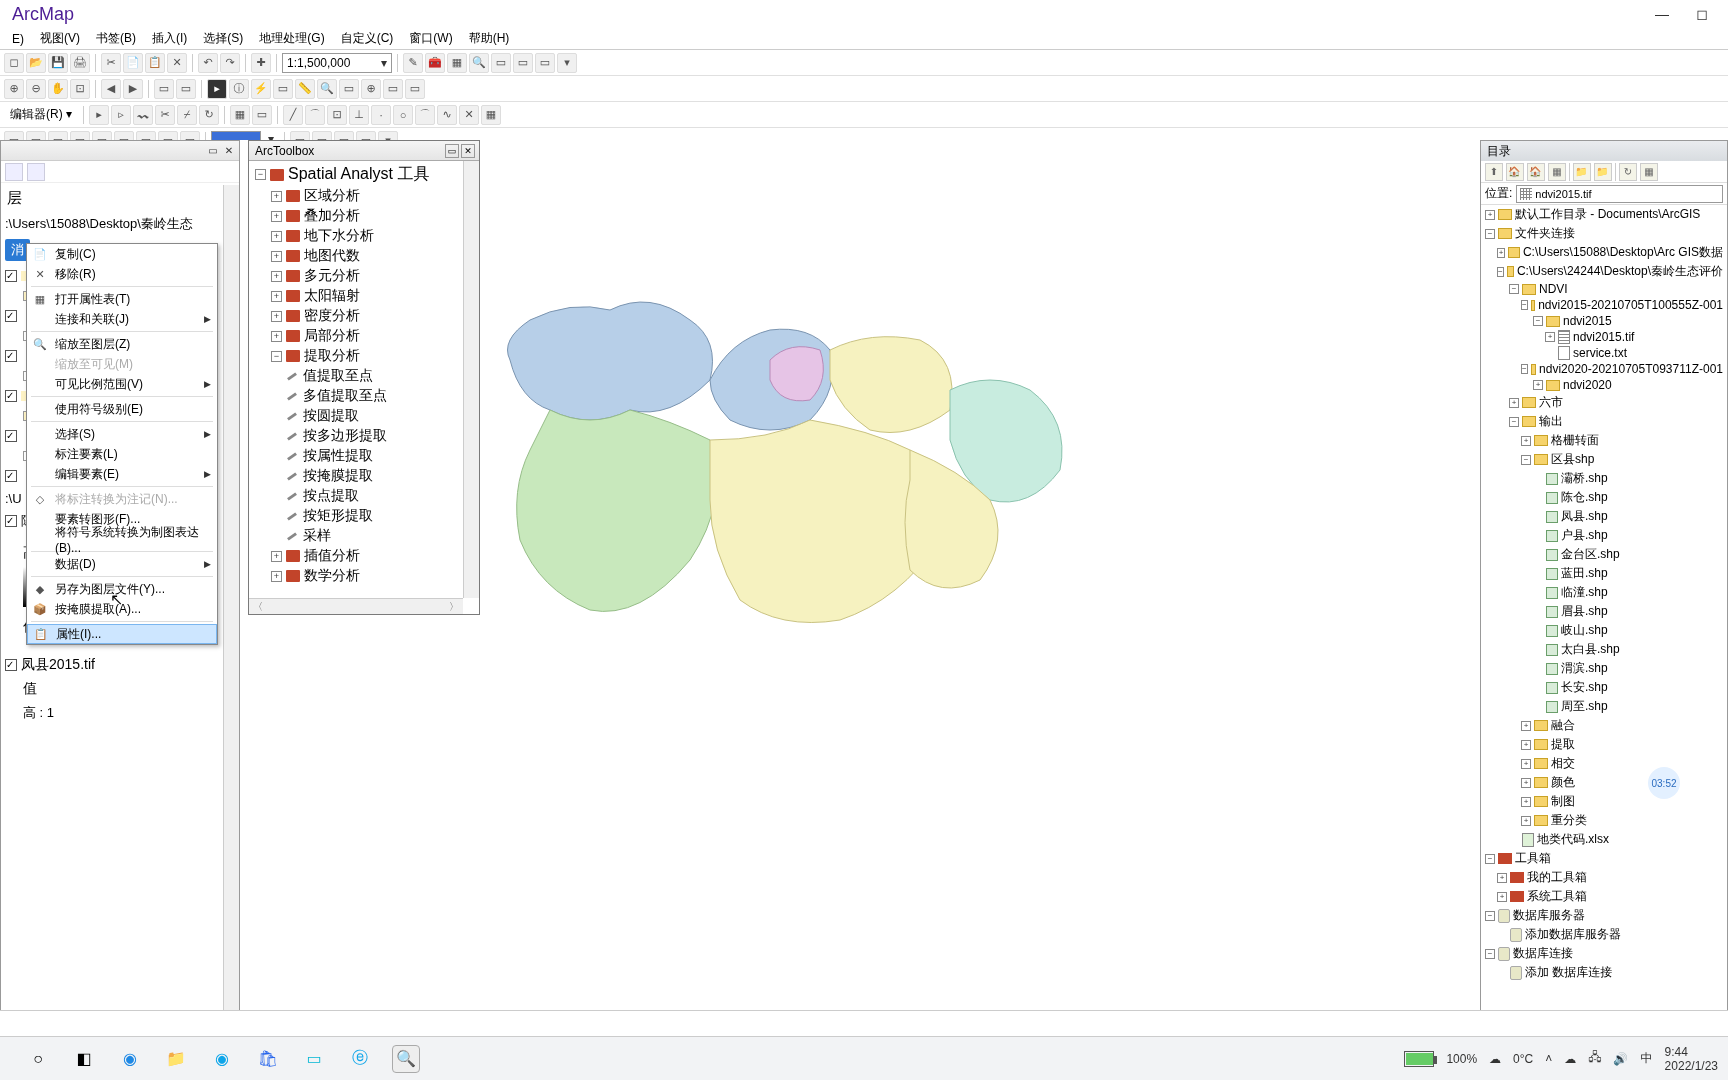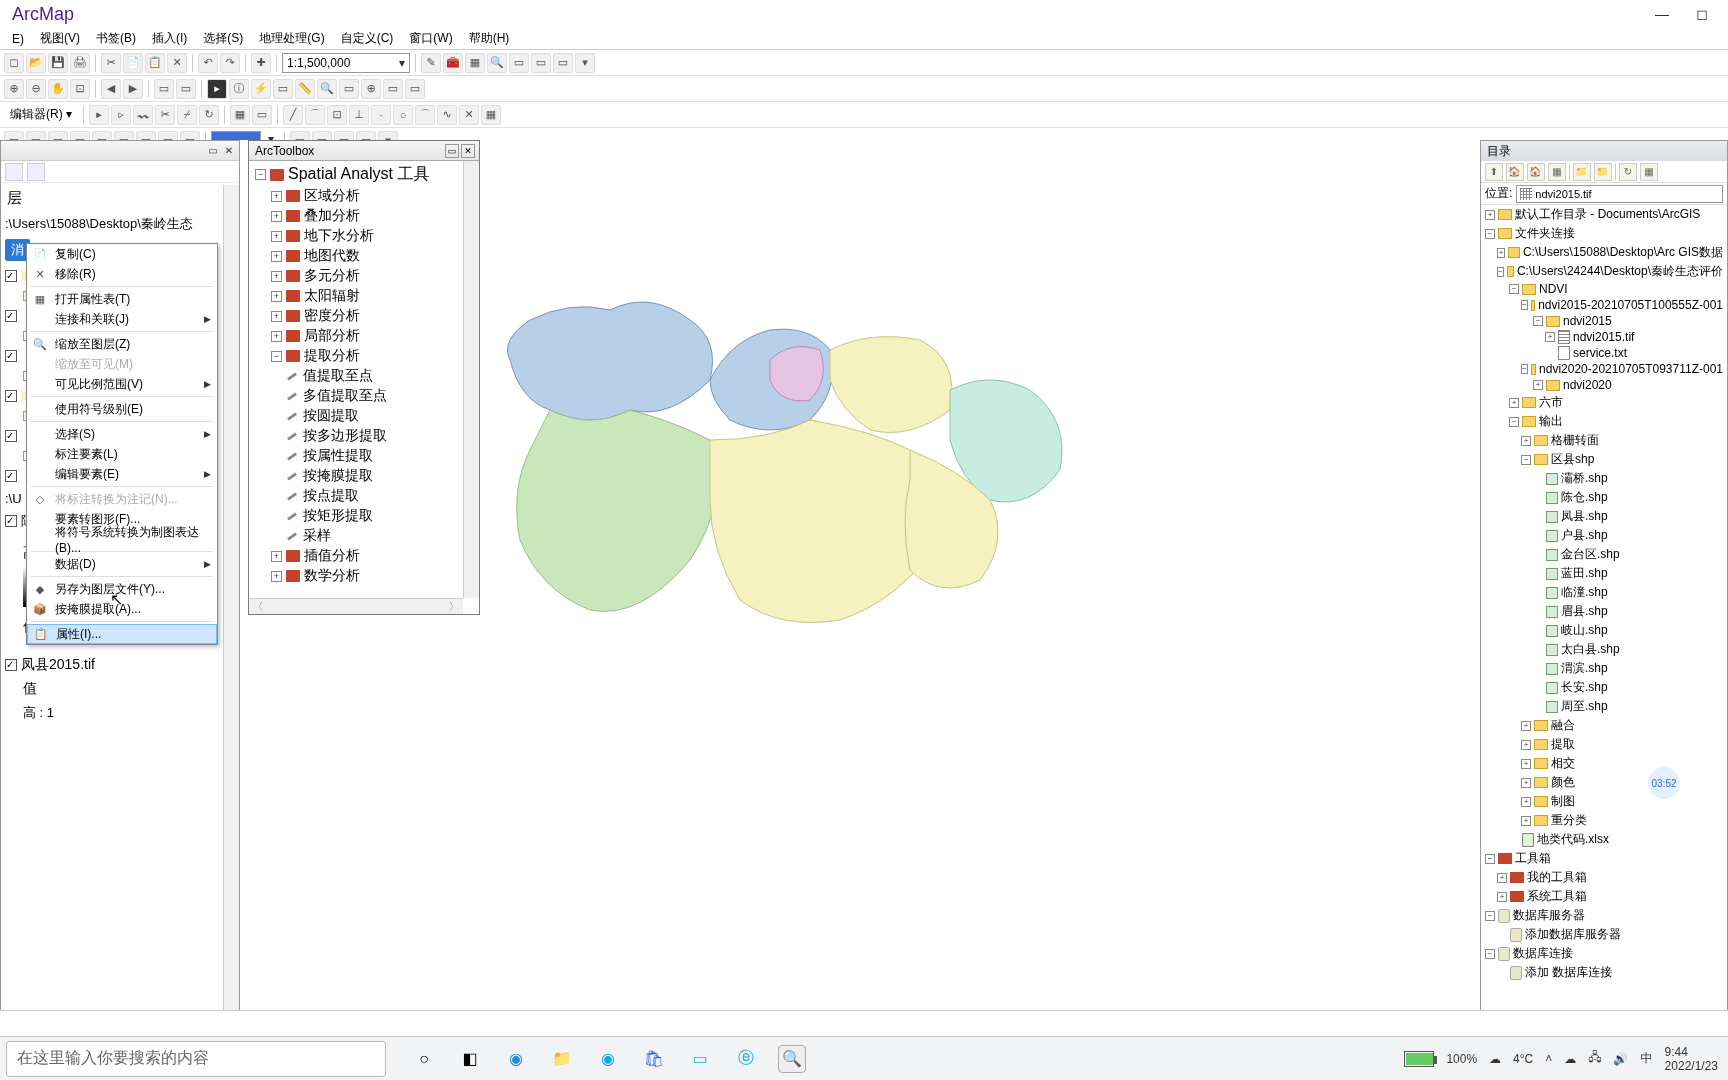--- a/index.html
+++ b/index.html
@@ -12,21 +12,21 @@
 .titlebar .window-controls span { width: 40px; height: 28px; display: flex; align-items: center; justify-content: center; font-size: 14px; color: #333; }
 
 
 .menubar { height: 22px; display: flex; align-items: center; padding: 0 4px; border-bottom: 1px solid #ccc; }
 .menubar span { padding: 2px 8px; font-size: 12px; color: #000; cursor: default; }
 
 
 .toolbar-row { height: 26px; display: flex; align-items: center; padding: 2px 4px; border-bottom: 1px solid #e0e0e0; gap: 2px; }
 .toolbar-row .tb-btn { width: 20px; height: 20px; display: flex; align-items: center; justify-content: center; background: #f0f0f0; border: 1px solid #ddd; border-radius: 2px; font-size: 11px; color: #555; }
 .toolbar-row .tb-sep { width: 1px; height: 18px; background: #ccc; margin: 0 3px; }
-.scale-combo { width: 128px; height: 20px; border: 1px solid #999; font-size: 12px; padding: 0 4px; display: flex; align-items: center; background: #fff; position: relative; text-align: center; }
+.scale-combo { width: 110px; height: 20px; border: 1px solid #999; font-size: 12px; padding: 0 4px; display: flex; align-items: center; background: #fff; position: relative; text-align: center; }
 .scale-combo::after { content: "▾"; position: absolute; right: 4px; color: #333; }
 .label-combo { width: 50px; height: 20px; border: 1px solid #999; background: #3b6fd8; display: inline-block; position: relative; }
 .label-combo::after { content: "▾"; position: absolute; right: -14px; color: #333; }
 .editor-label { font-size: 12px; padding: 0 6px; color: #000; }
 
 
 .workspace { position: absolute; top: 140px; left: 0; right: 0; bottom: 30px; display: flex; }
 
 
 .toc-panel { width: 240px; border: 1px solid #999; background: #fff; position: relative; }
@@ -773,41 +773,38 @@
   </div>
 </div>
 
 <div class="rec-badge">
     <span>03:52</span>
   </div>
 
 <div class="statusbar"></div>
 
 <div class="taskbar">
-  <div class="searchbox">
-      <span>在这里输入你要搜索的内容</span>
-    </div>
   <div class="task-icons">
     <span class="tico">○</span>
     <span class="tico">◧</span>
     <span class="tico" style="color:#1e88e5">◉</span>
     <span class="tico" style="color:#f0b429">📁</span>
     <span class="tico" style="color:#0ea5e9">◉</span>
     <span class="tico" style="color:#2563eb">🛍</span>
     <span class="tico" style="color:#06b6d4">▭</span>
     <span class="tico" style="color:#0ea5e9">ⓔ</span>
     <span class="tico" style="background:#eee;border:1px solid #aaa">🔍</span>
   </div>
   <div class="tray">
     <div class="battery">
         <div class="fill"></div>
       </div>
     <span>100%</span>
     <span>☁</span>
-    <span>4°C</span>
+    <span>0°C</span>
     <span>˄</span>
     <span>☁</span>
     <span>🖧</span>
     <span>🔊</span>
     <span>中</span>
     <div class="time-block">
       <div>9:44</div>
       <div>2022/1/23</div>
     </div>
   </div>

